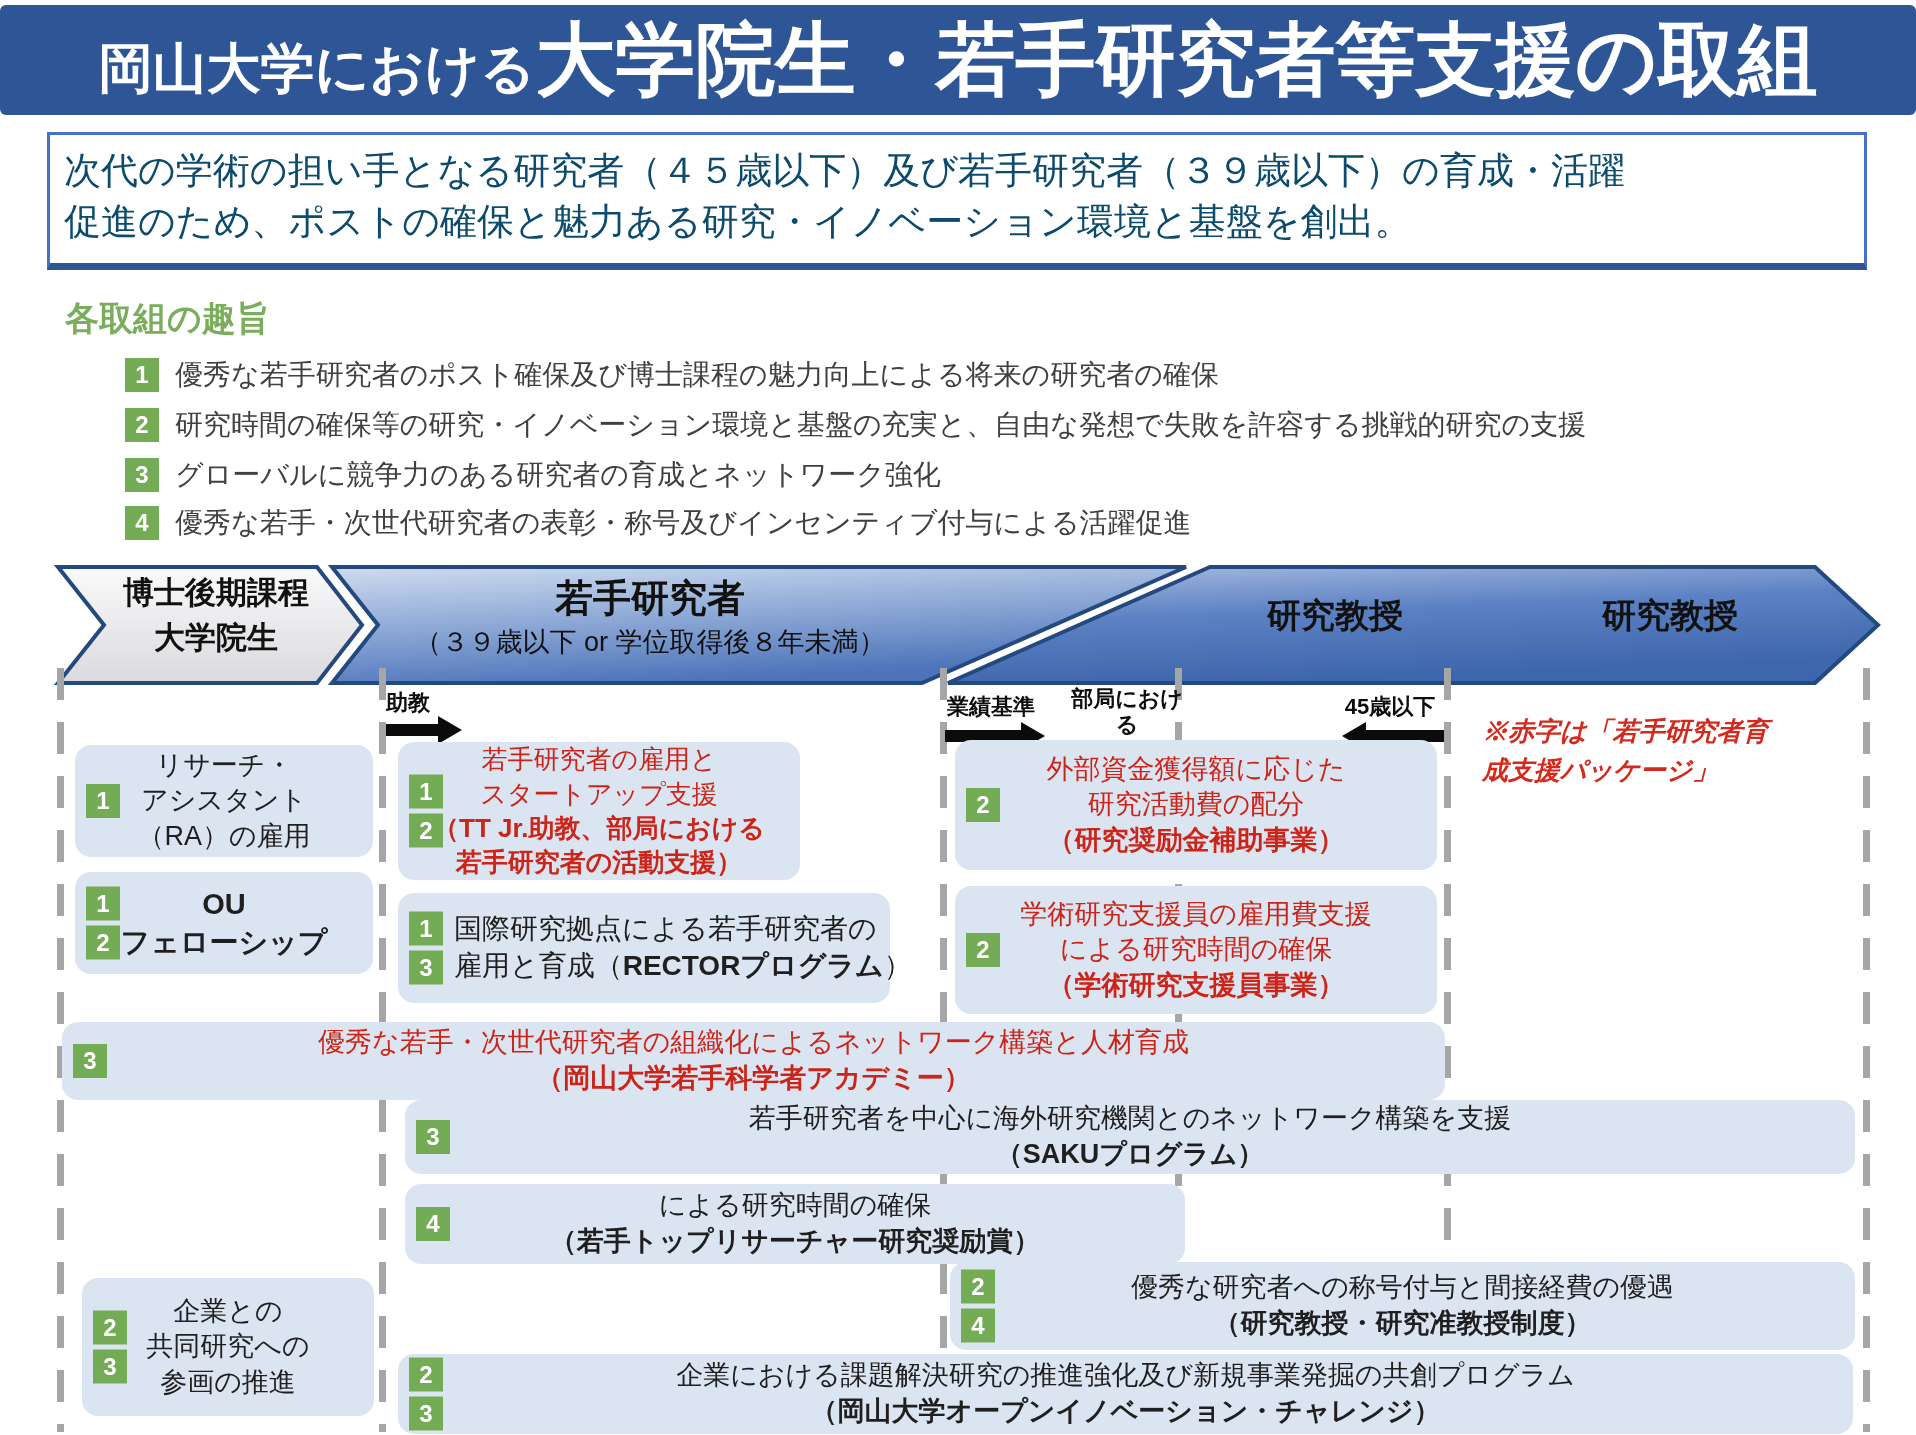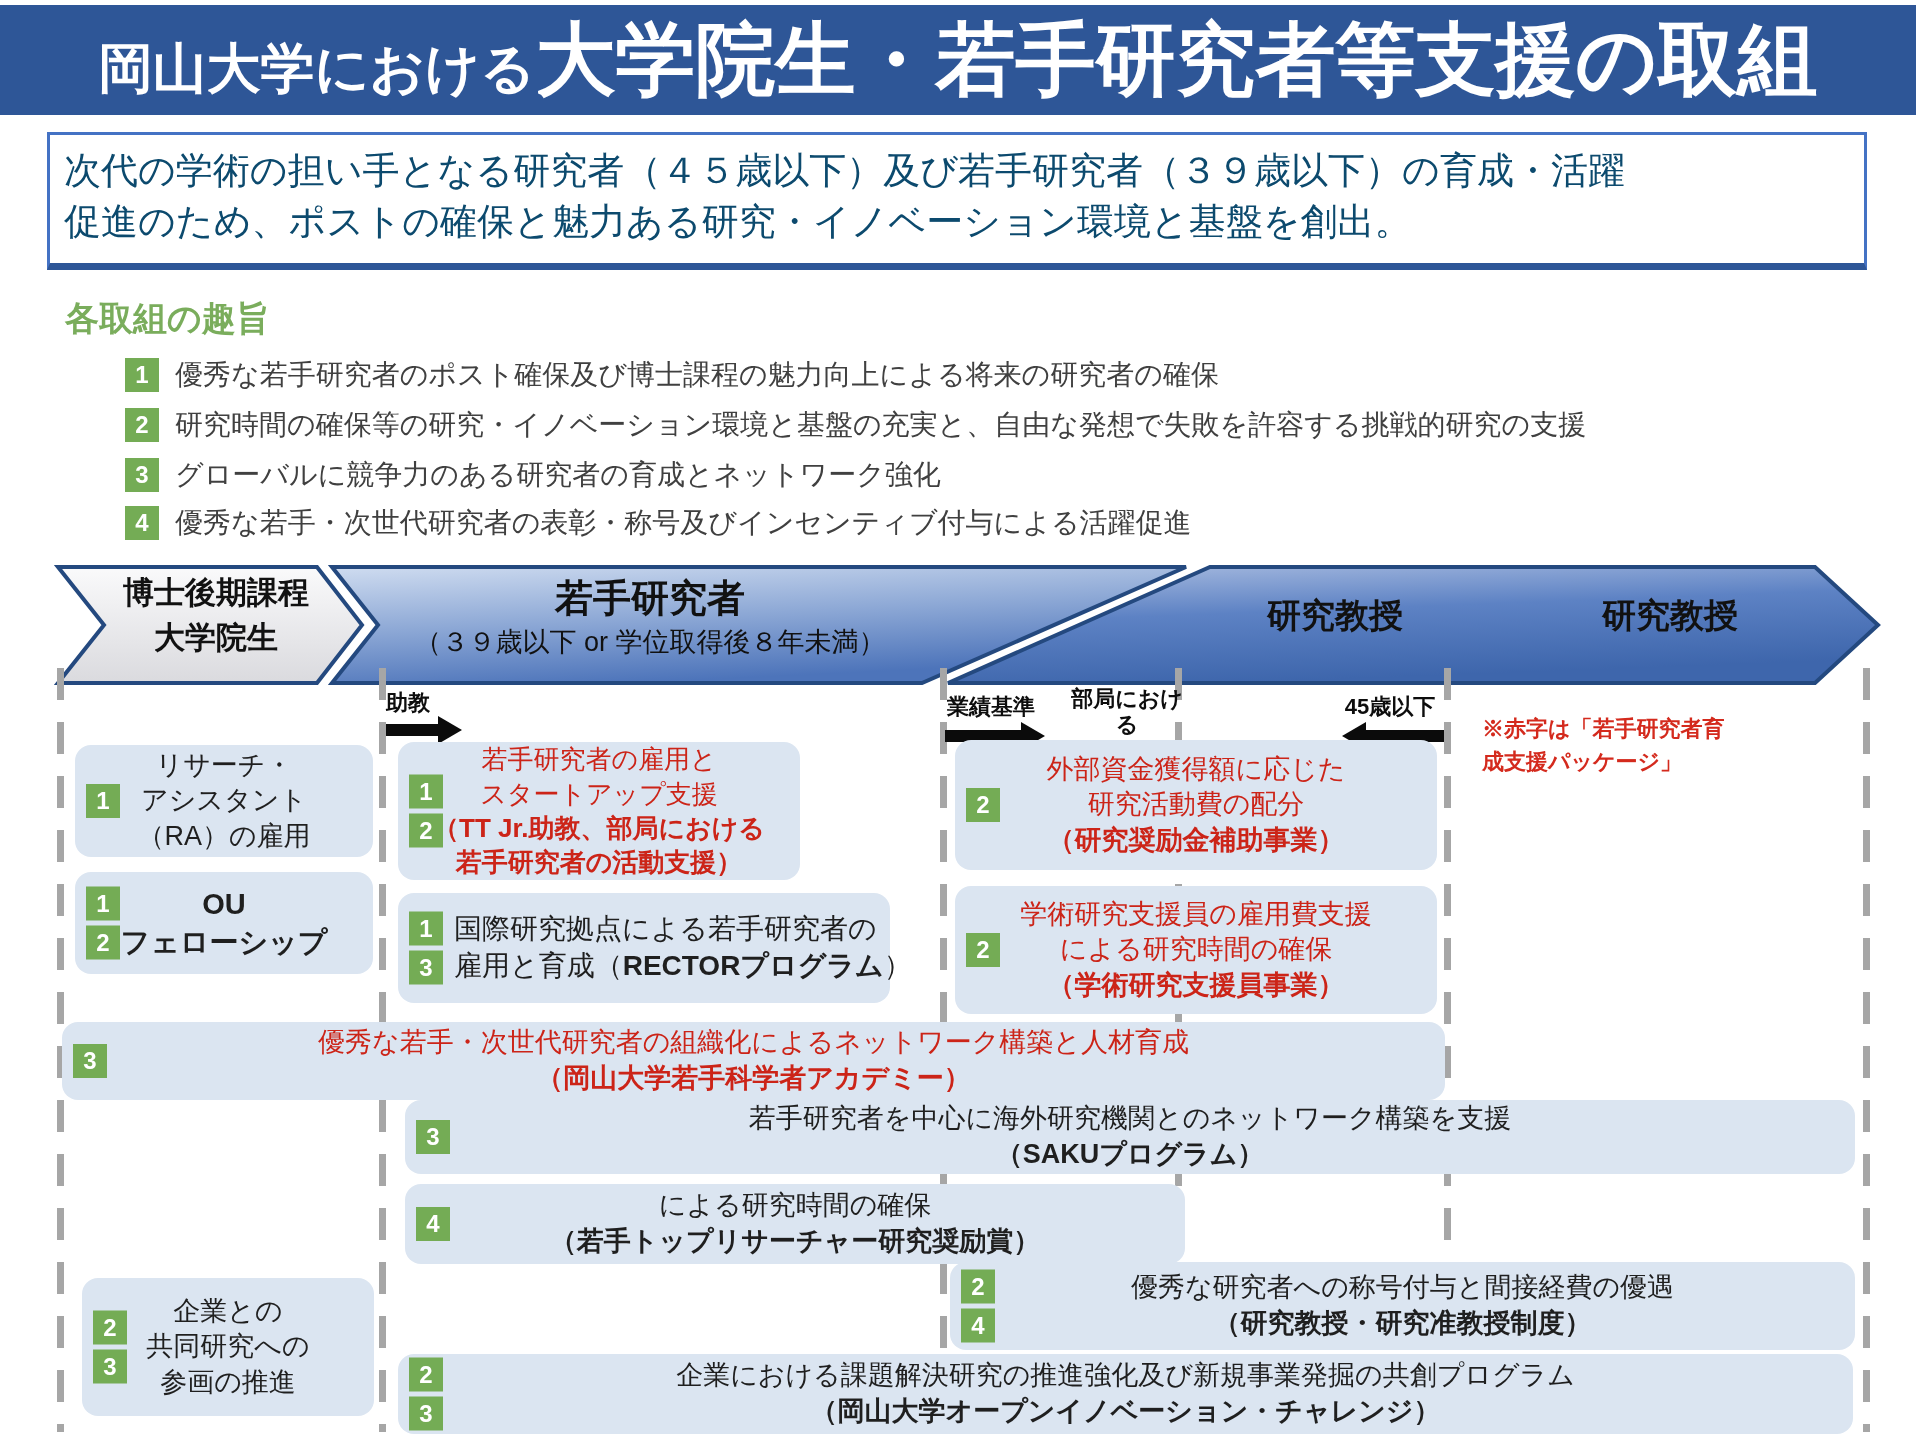--- a/index.html
+++ b/index.html
@@ -2,21 +2,21 @@
 <html><head>
 <meta charset="utf-8">
 <style>
   html,body{margin:0;padding:0;background:#fff;}
   .canvas{position:relative;width:1916px;height:1435px;background:#ffffff;
           font-family:"Liberation Sans",sans-serif;overflow:hidden;}
   .abs{position:absolute;}
 
   
   .titlebar{left:0;top:5px;width:1916px;height:110px;background:#2e5697;
-            display:flex;align-items:baseline;justify-content:center;color:#fff;white-space:nowrap;}
+            display:flex;align-items:baseline;justify-content:center;color:#fff;white-space:nowrap;border-radius:6px;}
   .title-prefix{font-size:54px;font-weight:bold;line-height:110px;}
   .title-main{font-size:80px;font-weight:bold;line-height:110px;}
 
   
   .mission{left:47px;top:132px;width:1820px;height:138px;background:#fff;
            border:3px solid #4472c4;border-bottom:7px solid #2e5697;box-sizing:border-box;
            padding:10px 14px 0 14px;font-size:37px;color:#0c4a6e;line-height:1.38;}
 
   
   .purpose-heading{left:65px;top:296px;font-size:34px;font-weight:bold;color:#7aad5c;}
@@ -45,21 +45,21 @@
   .arrow{position:absolute;height:28px;}
   .arrow .shaft{position:absolute;top:8px;height:12px;background:#0b0b0b;}
   .arrow.right .shaft{left:0;right:18px;}
   .arrow.right .head{position:absolute;right:0;top:0;width:0;height:0;
         border-left:24px solid #0b0b0b;border-top:14px solid transparent;border-bottom:14px solid transparent;}
   .arrow.left .shaft{right:0;left:18px;}
   .arrow.left .head{position:absolute;left:0;top:0;width:0;height:0;
         border-right:24px solid #0b0b0b;border-top:14px solid transparent;border-bottom:14px solid transparent;}
 
   .rednote{position:absolute;left:1482px;top:712px;width:410px;
-           font-size:22px;font-weight:bold;color:#d42a1d;line-height:1.5;}
+           font-size:26px;font-weight:bold;color:#d42a1d;line-height:1.5;font-style:italic;}
 
   
   .card{position:absolute;background:#dbe5f1;border-radius:16px;display:flex;align-items:center;box-sizing:border-box;}
   .card .badges{position:absolute;left:11px;top:50%;transform:translateY(-50%);}
   .ctext{flex:1;text-align:center;line-height:1.32;}
   .ctext div{white-space:nowrap;}
   .black{color:#1f1f1f;font-size:27px;}
   .red{color:#cc2418;font-size:27px;}
   .b{font-weight:bold;}
   .left-text{margin-left:56px;text-align:left;}

